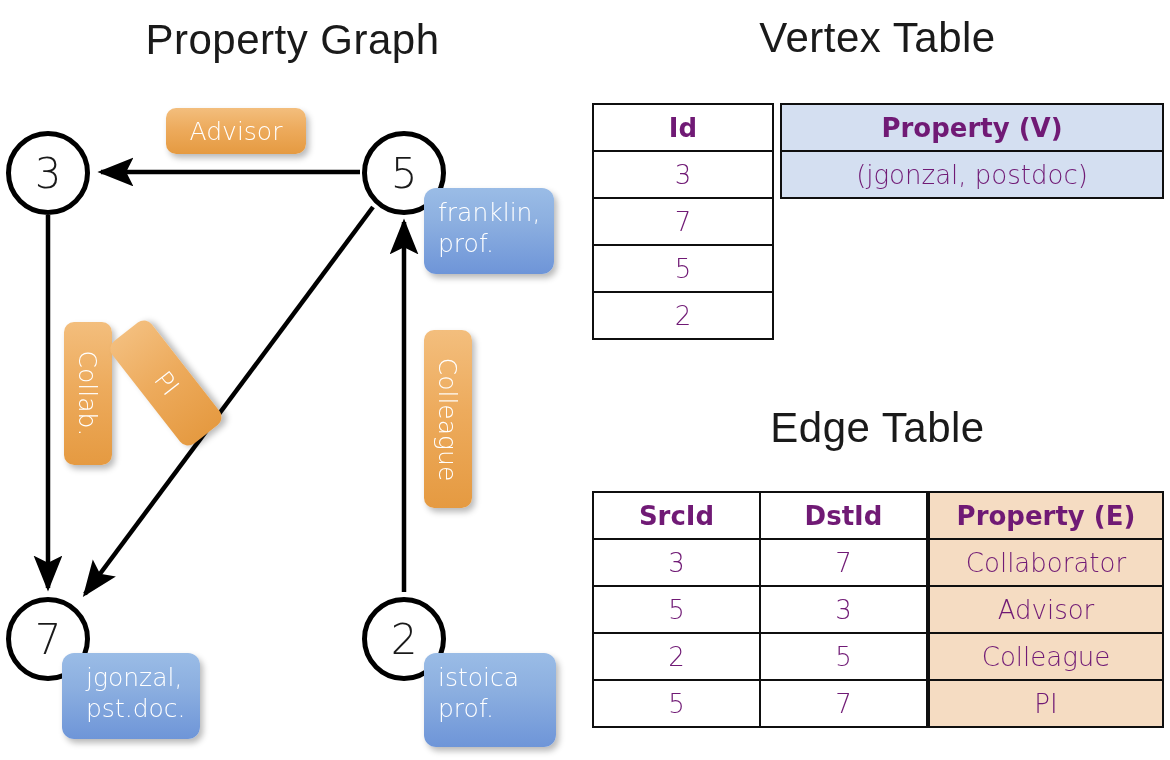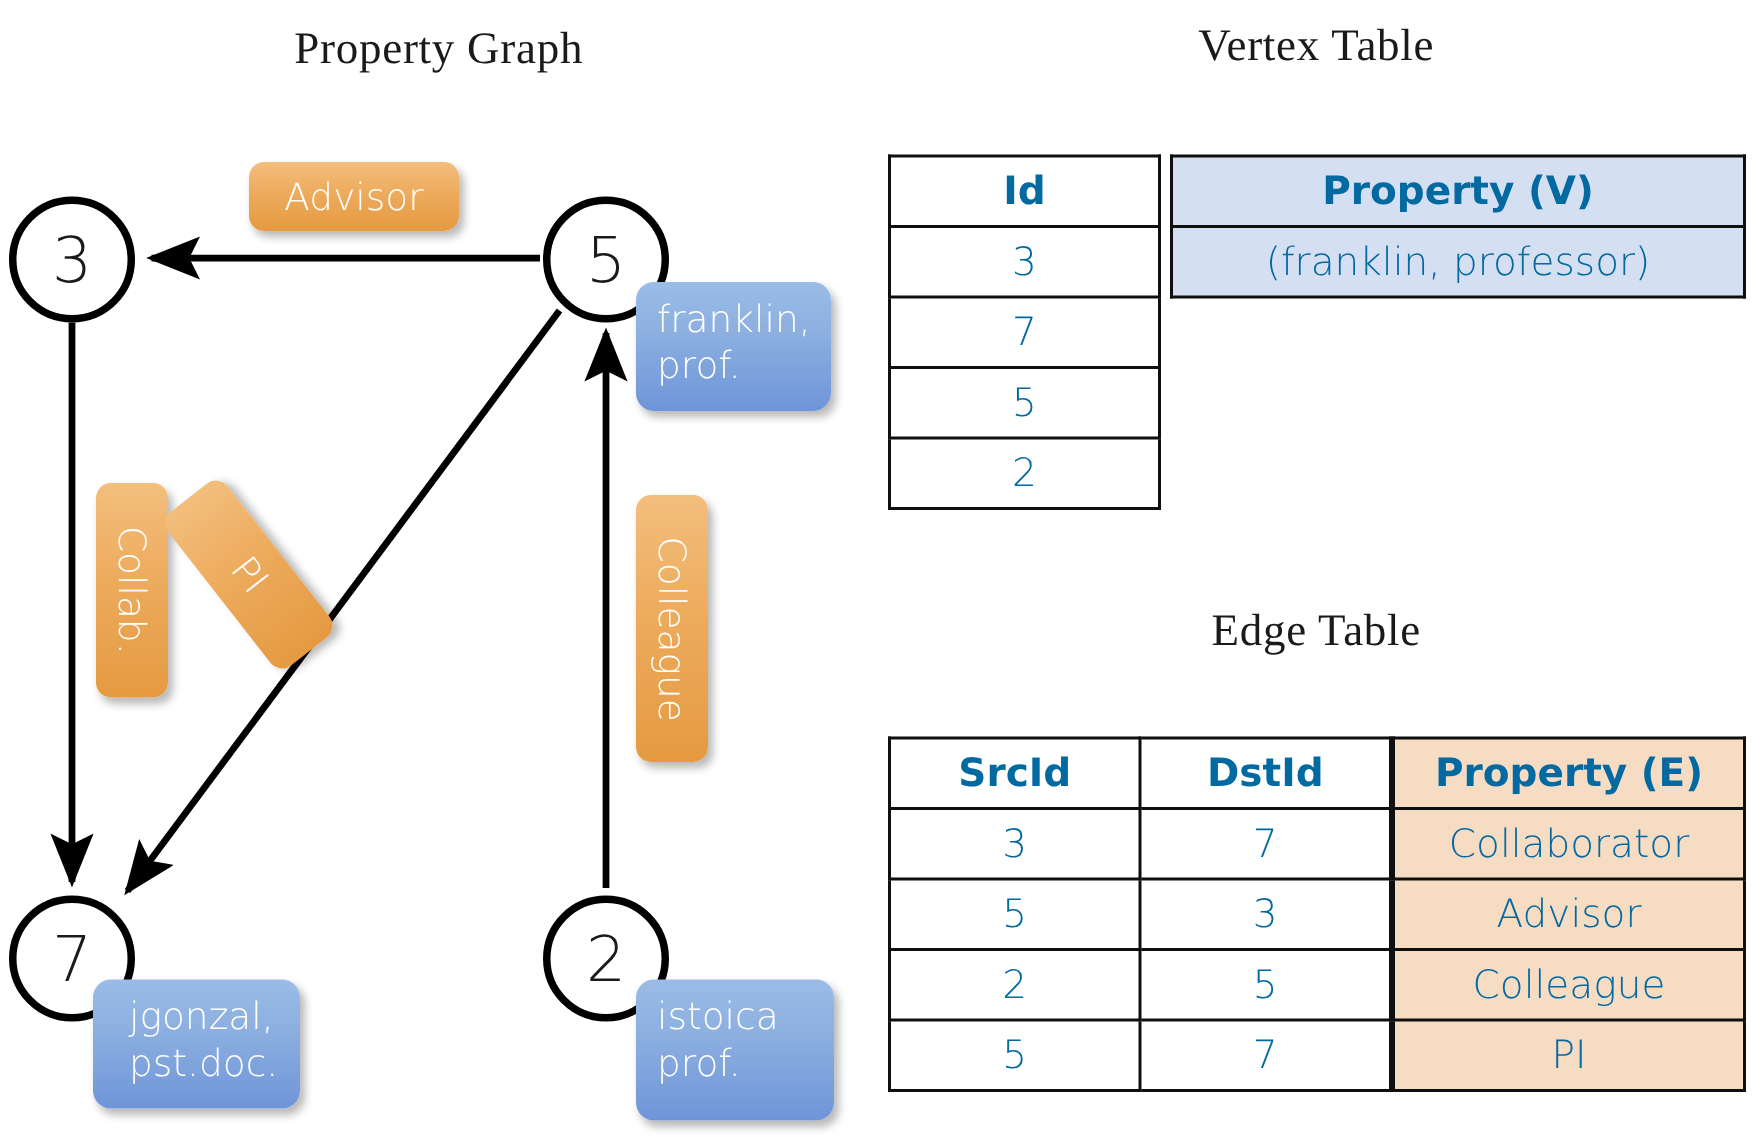--- a/index.html
+++ b/index.html
@@ -13,26 +13,26 @@
     position: relative;
     overflow: hidden;
     font-family: "Liberation Sans", sans-serif;
     color: #111111;
   }
 
   
   .title {
     position: absolute;
     font-weight: 300;
-    font-size: 30px;
+    font-size: 42px;
     letter-spacing: 0.5px;
     color: #1a1a1a;
     white-space: nowrap;
     text-align: center;
-    font-family: Liberation Serif, serif;
+    font-family: Liberation Sans, sans-serif;
   }
   #title-property-graph { left: 0;   top: 16px;  width: 585px; }
   #title-vertex-table   { left: 585px; top: 14px; width: 585px; }
   #title-edge-table     { left: 585px; top: 404px; width: 585px; }
 
   
   #graph-panel {
     position: absolute;
     left: 0; top: 0;
     width: 585px; height: 760px;
@@ -121,21 +121,21 @@
     border-collapse: collapse;
     table-layout: fixed;
     font-family: "DejaVu Sans", sans-serif;
     font-weight: 300;
   }
   .tbl td, .tbl th {
     border: 2px solid #0f0f0f;
     text-align: center;
     font-weight: 300;
     font-size: 26px;
-    color: #0369a1;
+    color: #701a75;
     padding: 0;
     height: 45px;
     background: #ffffff;
   }
   .tbl th {
     font-weight: bold;
     font-size: 26px;
   }
 
   
@@ -244,21 +244,21 @@
 </table>
 
 <table class="tbl" id="vtbl-prop">
   <thead>
     <tr>
       <th>Property (V)</th>
     </tr>
   </thead>
   <tbody>
     <tr>
-      <td>(franklin, professor)</td>
+      <td>(jgonzal, postdoc)</td>
     </tr>
   </tbody>
 </table>
 
 <table class="tbl" id="etbl-ids">
   <thead>
     <tr>
       <th style="width:165px">SrcId</th>
       <th style="width:165px">DstId</th>
     </tr>

